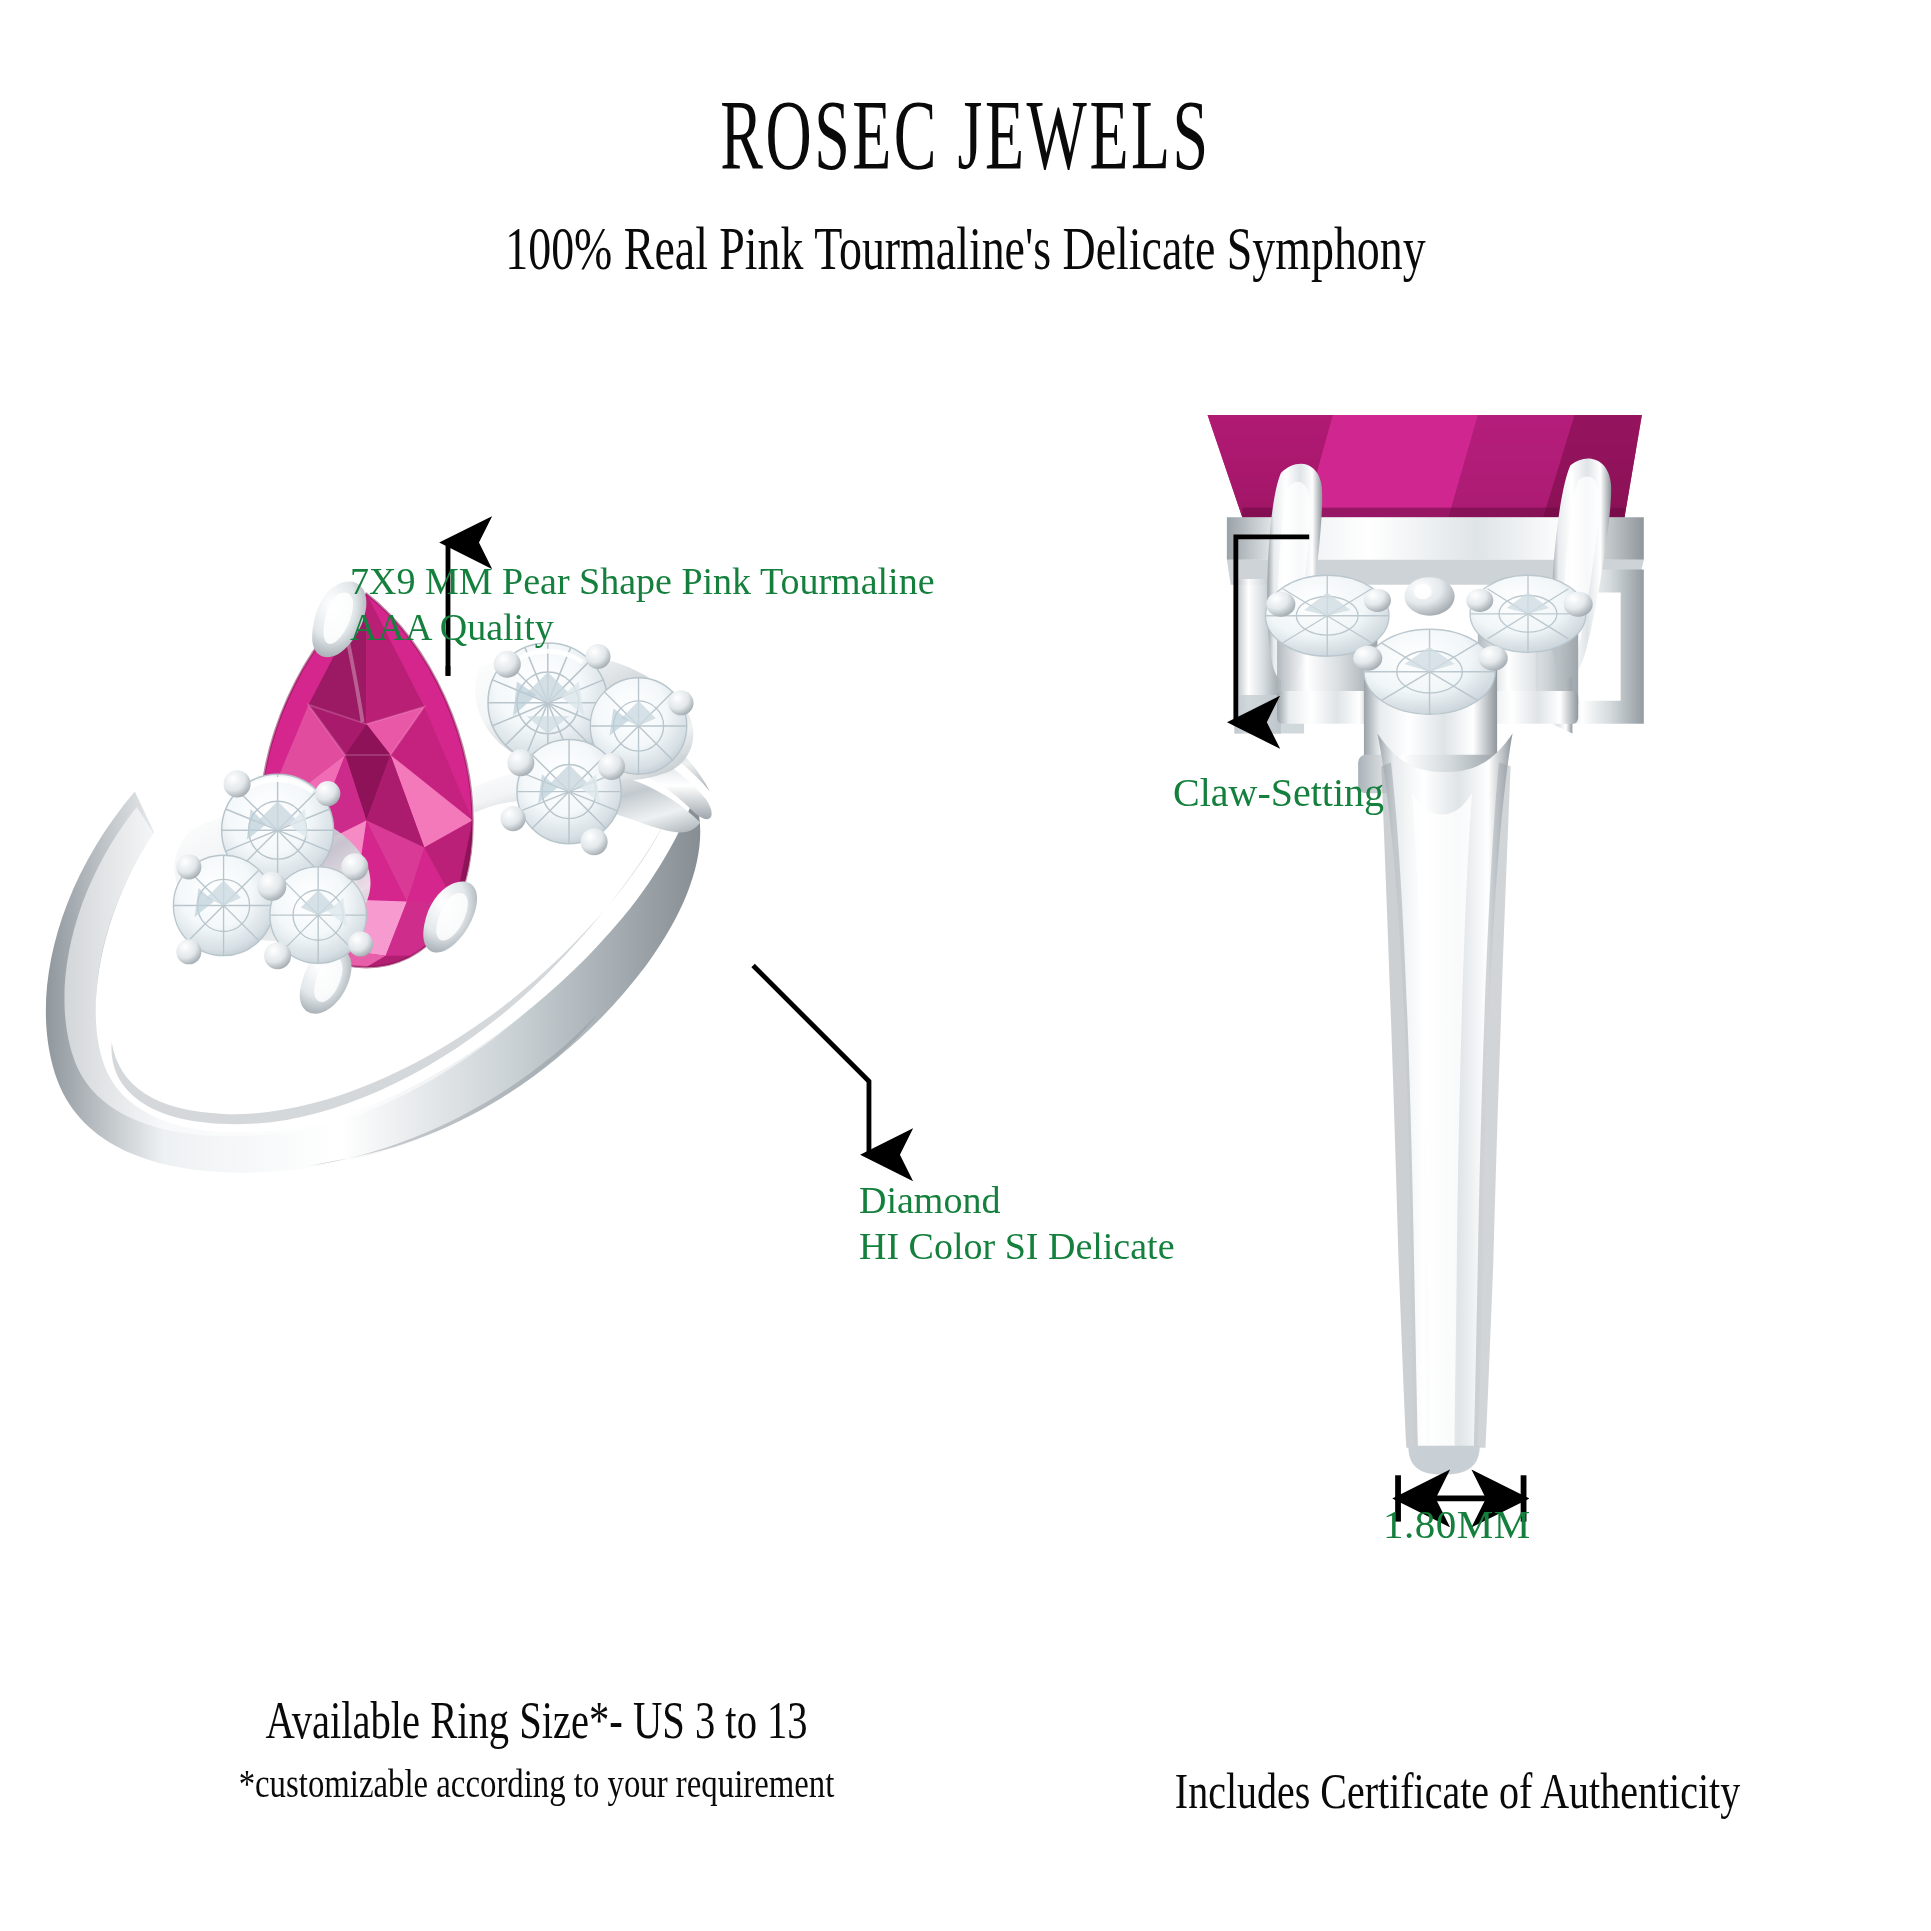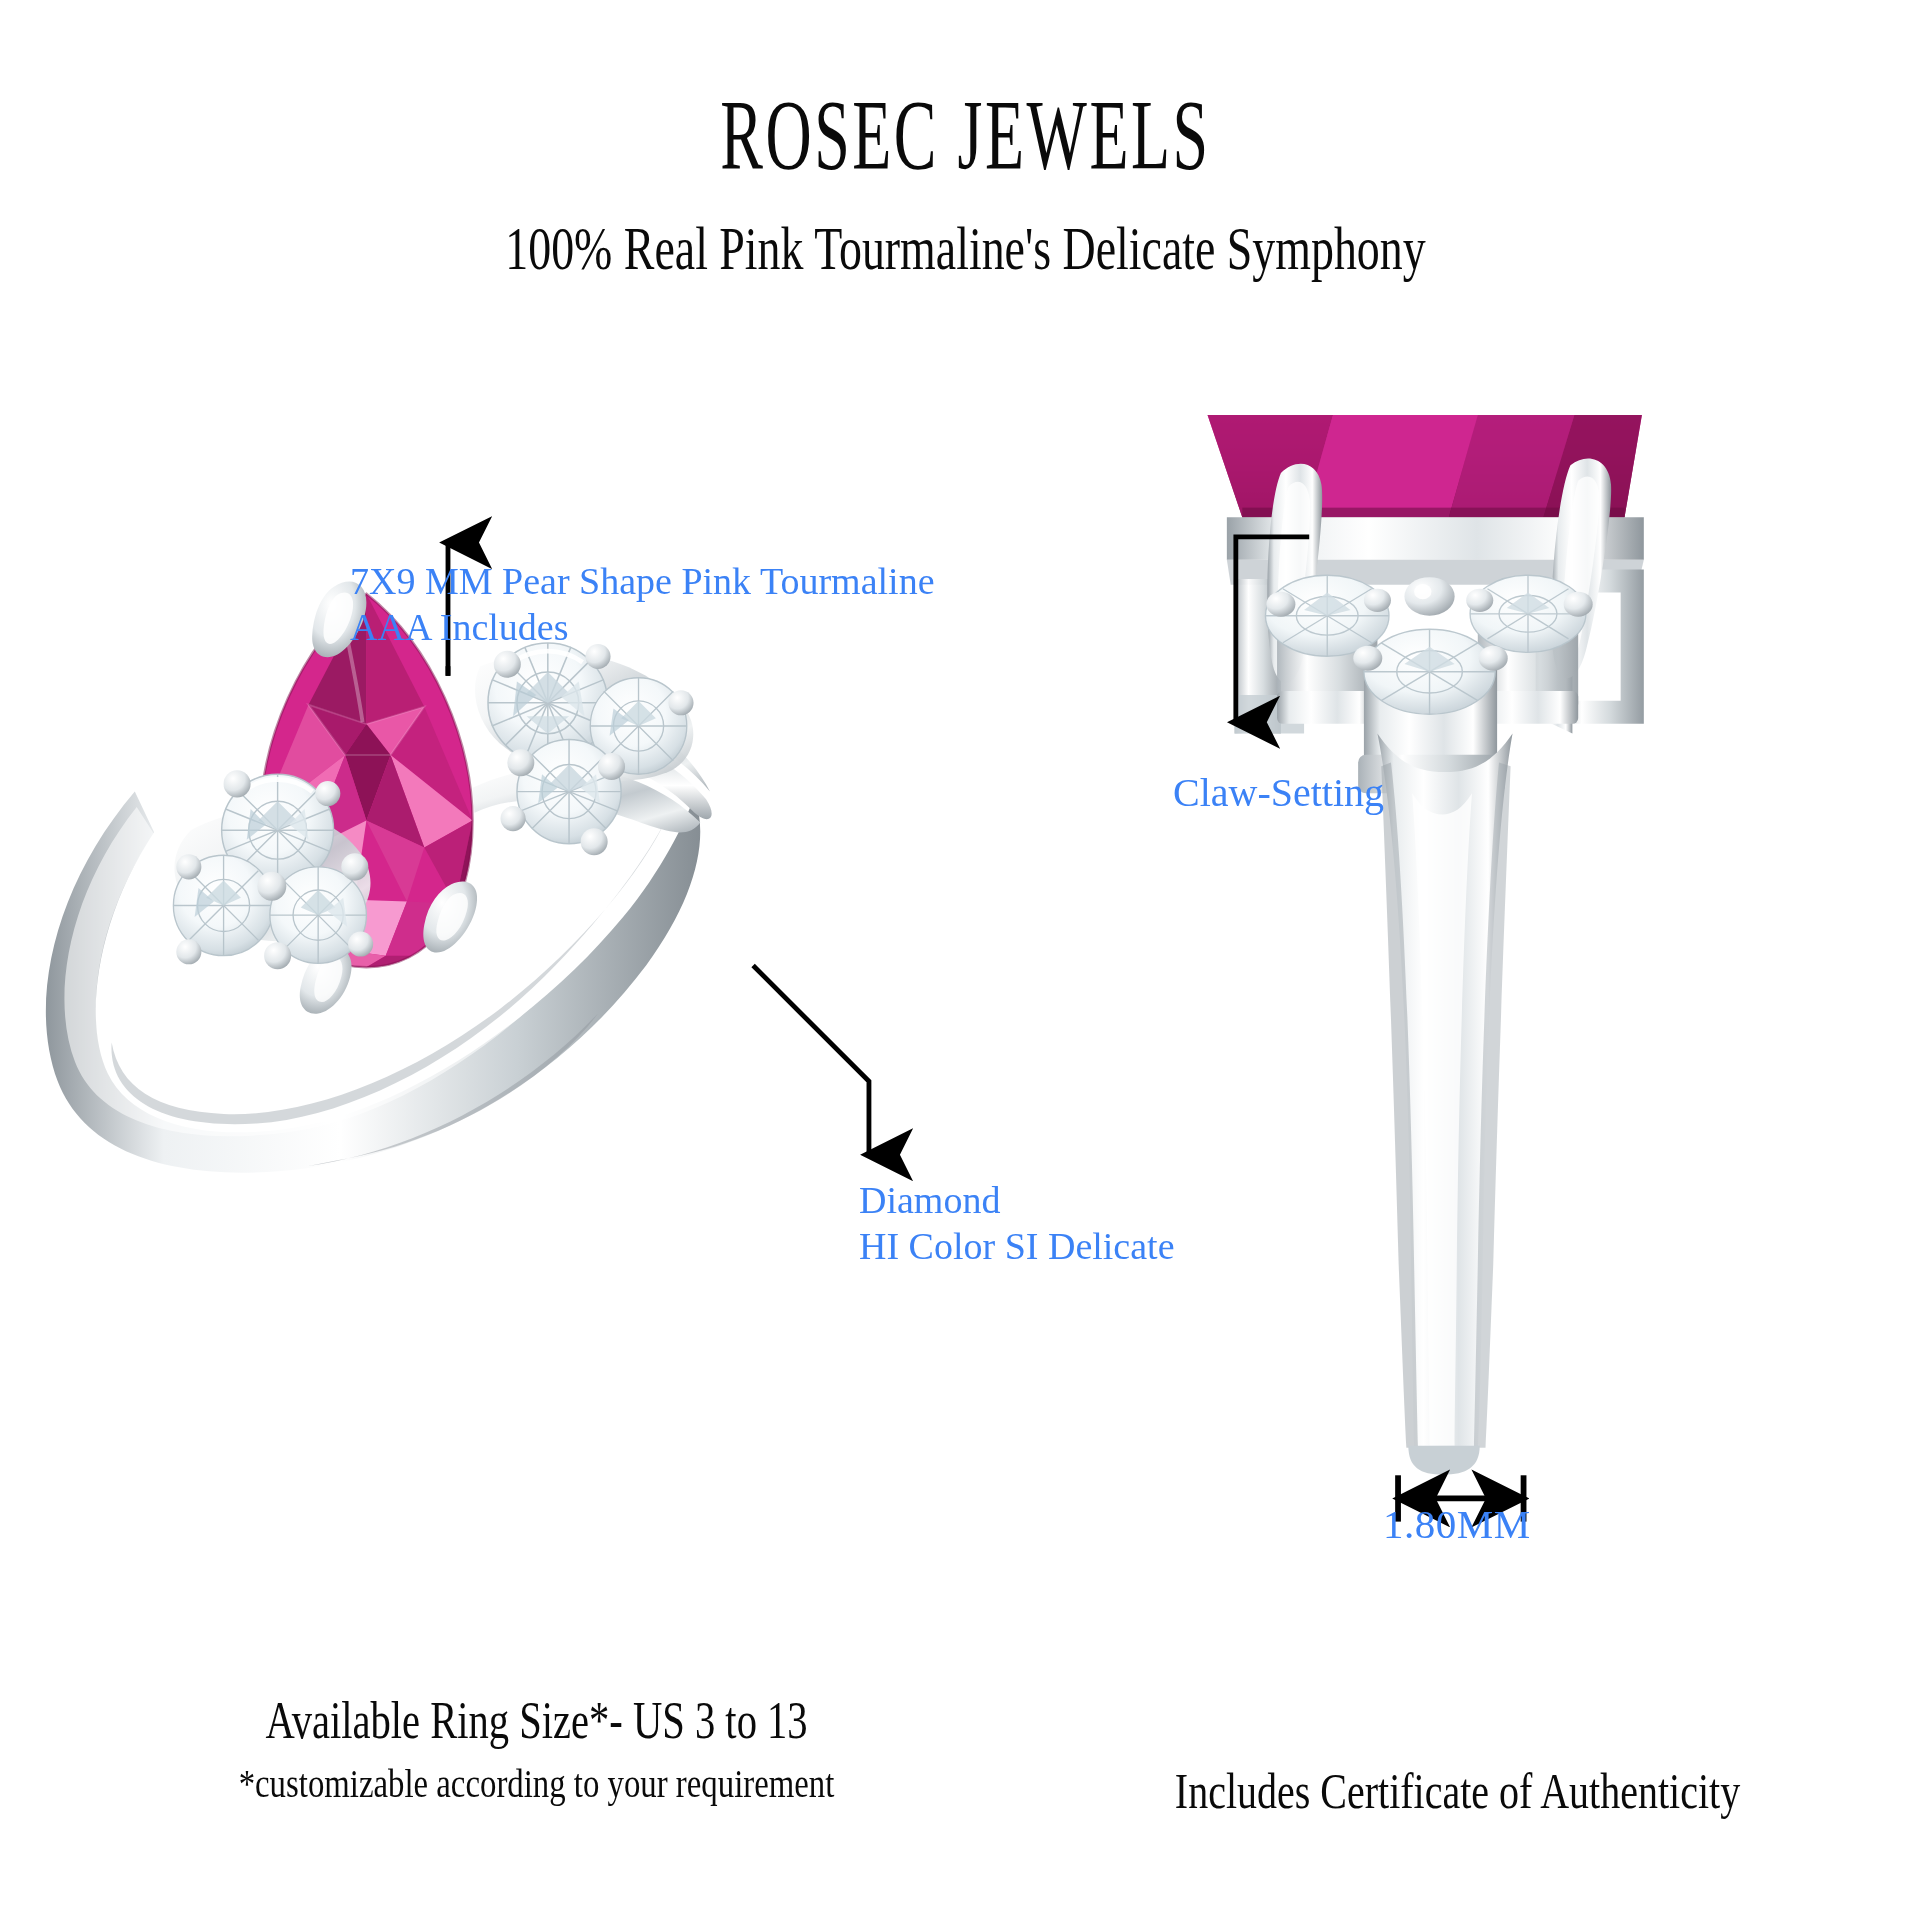--- a/index.html
+++ b/index.html
@@ -19,21 +19,21 @@
     letter-spacing:3.9px;white-space:nowrap;
   }
   #tagline{
     top:217px;font-size:62px;line-height:1;
     font-family:"Liberation Serif", serif;
     transform:scaleX(.74);transform-origin:center top;
     white-space:nowrap;
   }
 
   
-  .anno{position:absolute;color:#3b82f6;font-family:"Liberation Serif", serif;}
+  .anno{position:absolute;color:#15803d;font-family:"Liberation Serif", serif;}
   .anno .ln{display:block;white-space:nowrap;}
   #label-gem{left:350px;top:558px;font-size:38px;line-height:1.22;}
   #label-diamond{left:835px;top:1177px;font-size:38px;line-height:1.22;margin-left:24px;}
   #label-claw{left:1173px;top:769px;font-size:40px;line-height:1.2;}
   #label-width{left:1383px;top:1500px;font-size:41px;letter-spacing:0.5px;text-align:center;}
 
   
   .foot{position:absolute;color:#0a0a0a;text-align:center;font-family:"Liberation Serif", serif;}
   #footer-left{left:102px;top:1694px;width:869px;}
   #ring-size-line{font-size:52px;line-height:1.05;transform:scaleX(.78);}
@@ -444,21 +444,21 @@
 
     <g>
       <line x1="1448" y1="1528" x2="1448" y2="1576" stroke="#000" stroke-width="6"></line>
       <line x1="1578" y1="1528" x2="1578" y2="1576" stroke="#000" stroke-width="6"></line>
       <line x1="1452" y1="1552" x2="1574" y2="1552" stroke="#000" stroke-width="6" marker-start="url(#arrL)" marker-end="url(#arrR)"></line>
     </g>
   </svg>
 
   <div class="anno" id="label-gem">
     <span class="ln">7X9 MM Pear Shape Pink Tourmaline</span>
-    <span class="ln">AAA Includes</span>
+    <span class="ln">AAA Quality</span>
   </div>
 
   <div class="anno" id="label-diamond">
     <span class="ln">Diamond</span>
     <span class="ln">HI Color SI Delicate</span>
   </div>
 
   <div class="anno" id="label-claw">
     <span class="ln">Claw-Setting</span>
   </div>

